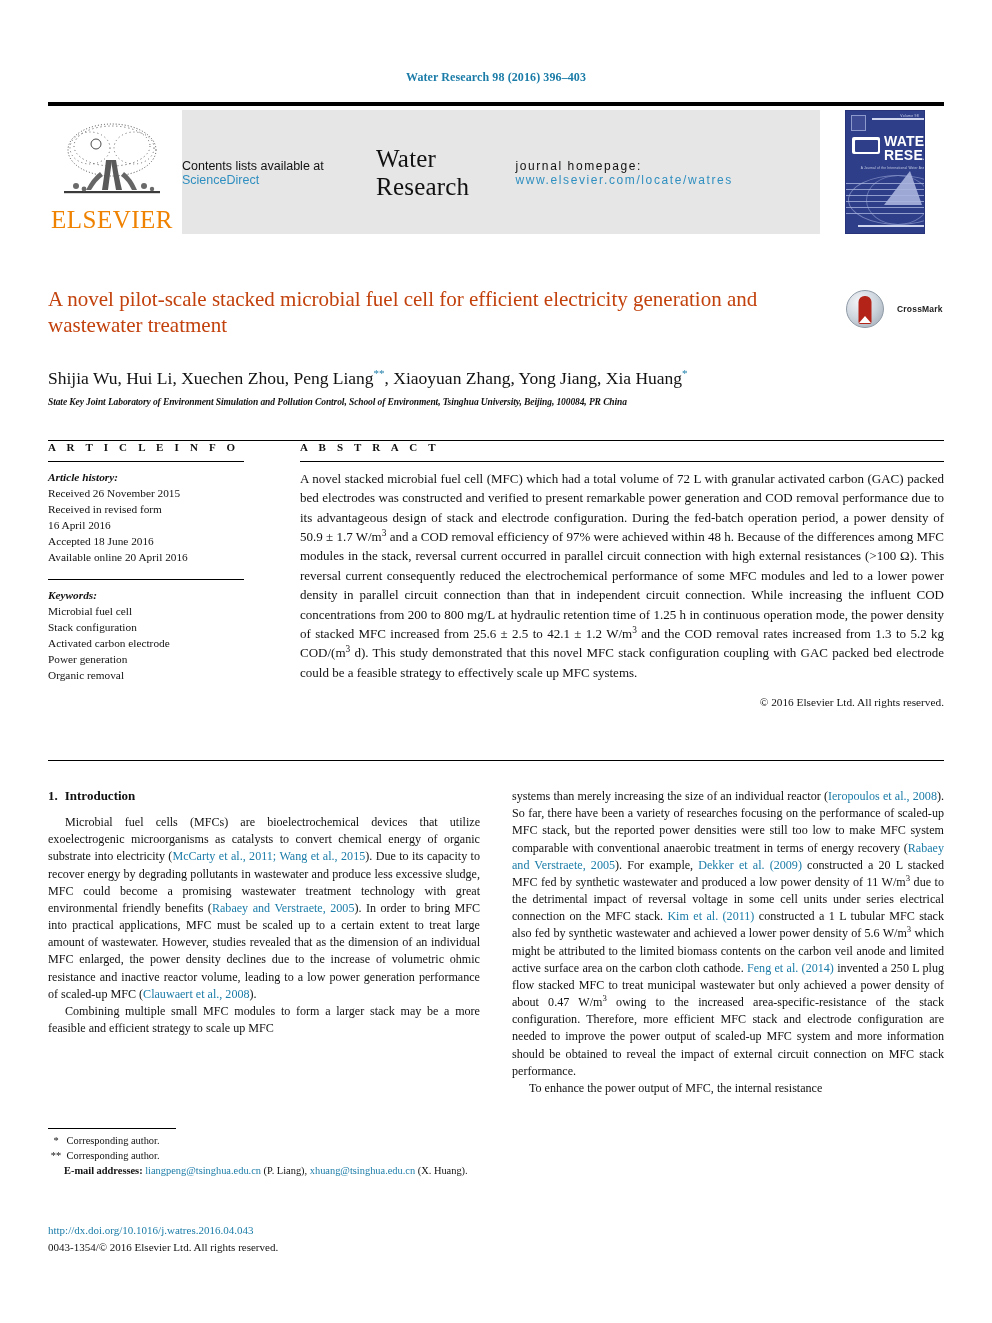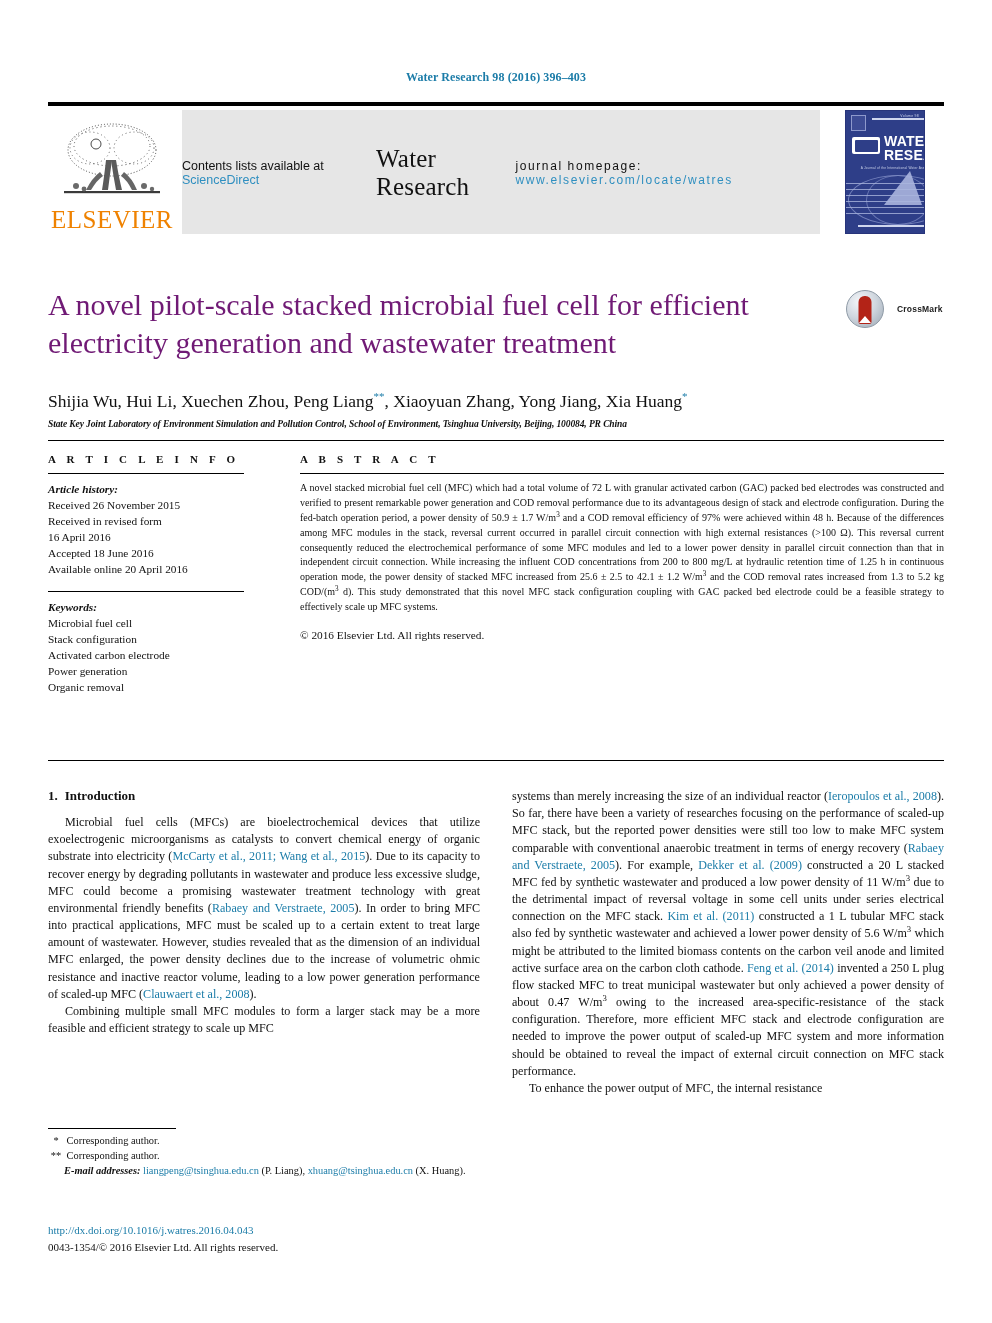--- a/index.html
+++ b/index.html
@@ -130,23 +130,23 @@
     border-left: 26px solid transparent;
     border-right: 12px solid transparent;
     border-bottom: 34px solid #aab4de;
     opacity:.9;
   }
 
   
   .title-area { position:absolute; top:286px; left:48px; width:896px; }
   .art-title {
     font-family:"Liberation Serif", serif;
-    font-size:30px;
+    font-size:21px;
     line-height:1.26;
-    color:#701a75;
+    color:#c2410c;
     width: 800px;
     font-weight:normal;
     margin:0;
   }
   .crossmark {
     position:absolute; top:0px; right:2px;
     width:96px; height:46px;
     display:flex; align-items:center; gap:13px;
   }
   .cm-badge {
@@ -180,21 +180,21 @@
     font-size:9.5px;
     color:#111;
     margin-top:8px;
     letter-spacing:-0.1px;
   }
 
   
   .ia-wrap {
     position:absolute; top:440px; left:48px; width:896px;
     border-top:1.5px solid #000;
-    padding-top:12px;
+    padding-top:0;
     display:flex;
   }
   .col-info { width: 214px; flex:0 0 214px; padding-right:18px; }
   .col-abs  { flex:1 1 auto; padding-left:38px; }
   .sec-head {
     font-family:"Liberation Serif", serif;
     font-size:11px; font-weight:bold;
     letter-spacing:4.2px;
     color:#111;
     margin-bottom:8px;
@@ -203,28 +203,29 @@
   .info-body {
     font-family:"Liberation Serif", serif;
     font-size:11.3px;
     line-height:1.42;
     color:#111;
   }
   .info-body .lbl { font-style:italic; font-weight:bold; }
   .kw-block { margin-top:14px; }
   .abs-body {
     font-family:"Liberation Serif", serif;
-    font-size:10px;
+    font-size:13px;
     line-height:1.49;
     text-align:justify;
     color:#111;
   }
   .copyright {
     font-family:"Liberation Serif", serif;
     font-size:11.3px;
+    text-align:right;
     margin-top:14px;
     color:#111;
   }
 
   
   .body-rule { position:absolute; top:760px; left:48px; width:896px; border-top:1.5px solid #000; }
   .body-cols {
     position:absolute; top:788px; left:48px; width:896px; height:470px;
     display:flex; gap:32px;
   }
@@ -250,21 +251,21 @@
   
   .footnotes {
     position:absolute; left:48px; top:1128px; width:432px;
   }
   .fn-rule { width:128px; border-top:1px solid #000; margin-bottom:5px; }
   .fn {
     font-family:"Liberation Serif", serif;
     font-size:10.4px; line-height:1.42; color:#111;
   }
   .fn .star { display:inline-block; width:16px; text-align:center; }
-  .fn .email-lbl { font-style:italic; font-weight:bold; }
+  .fn .email-lbl { font-weight:bold; }
   .link { color:#1b7ca8; }
   .doi-block {
     position:absolute; left:48px; top:1222px; width:460px;
     font-family:"Liberation Serif", serif;
     font-size:11px; line-height:1.5; color:#111;
   }
   .doi-block .doi { color:#1b7ca8; }
   sup.s { font-size:.72em; vertical-align:super; line-height:0; }
 </style>
 </head>

